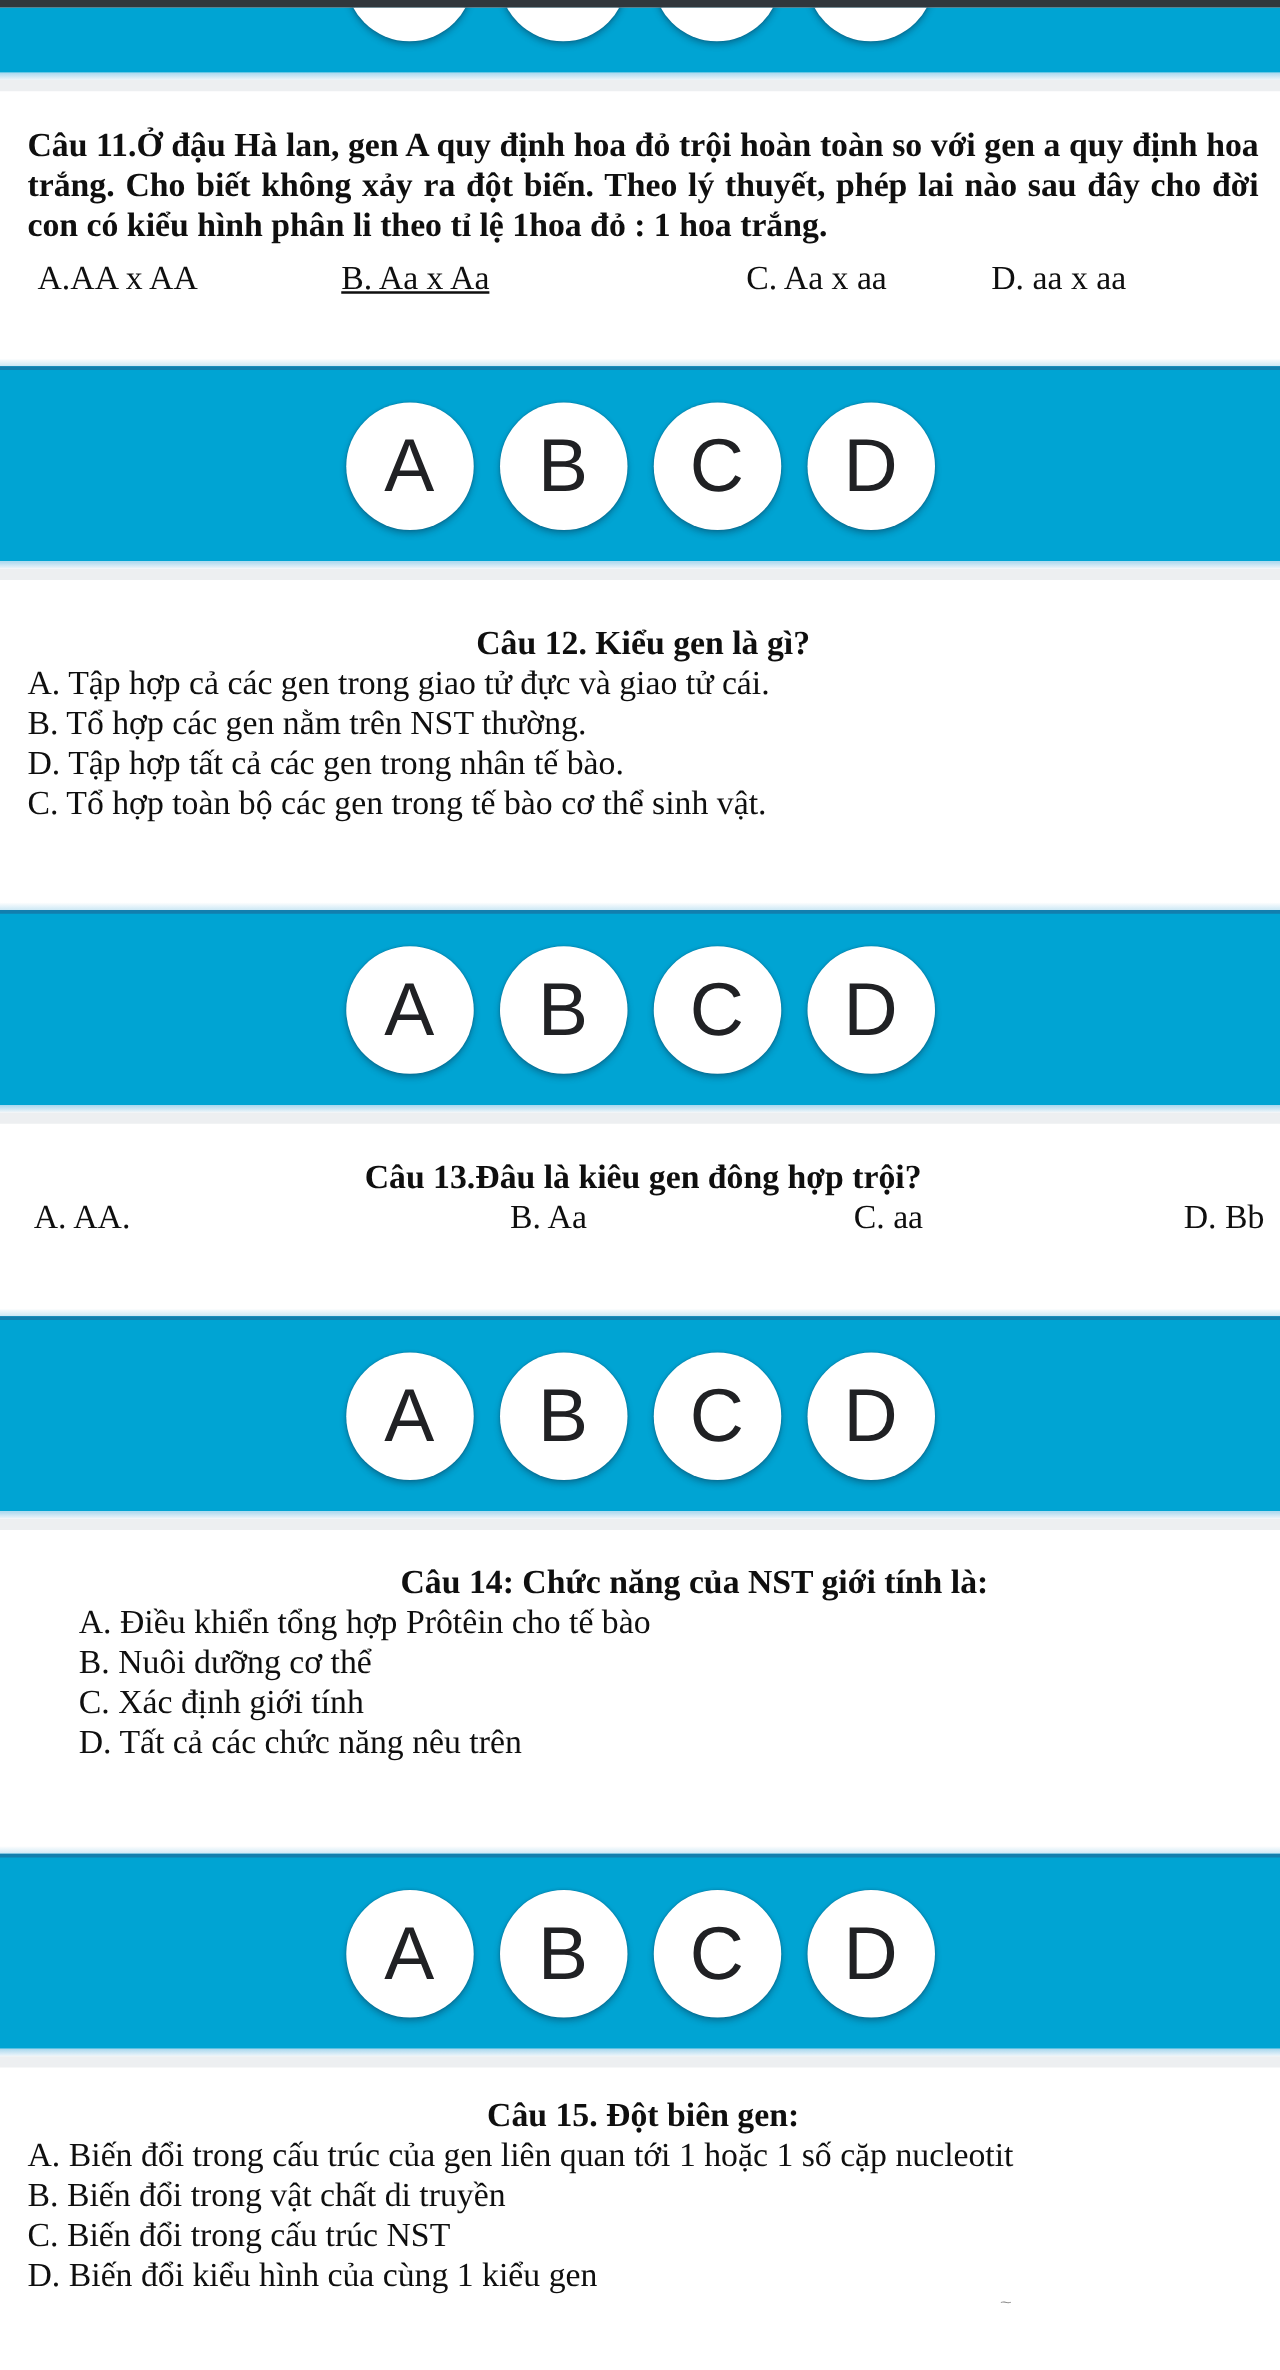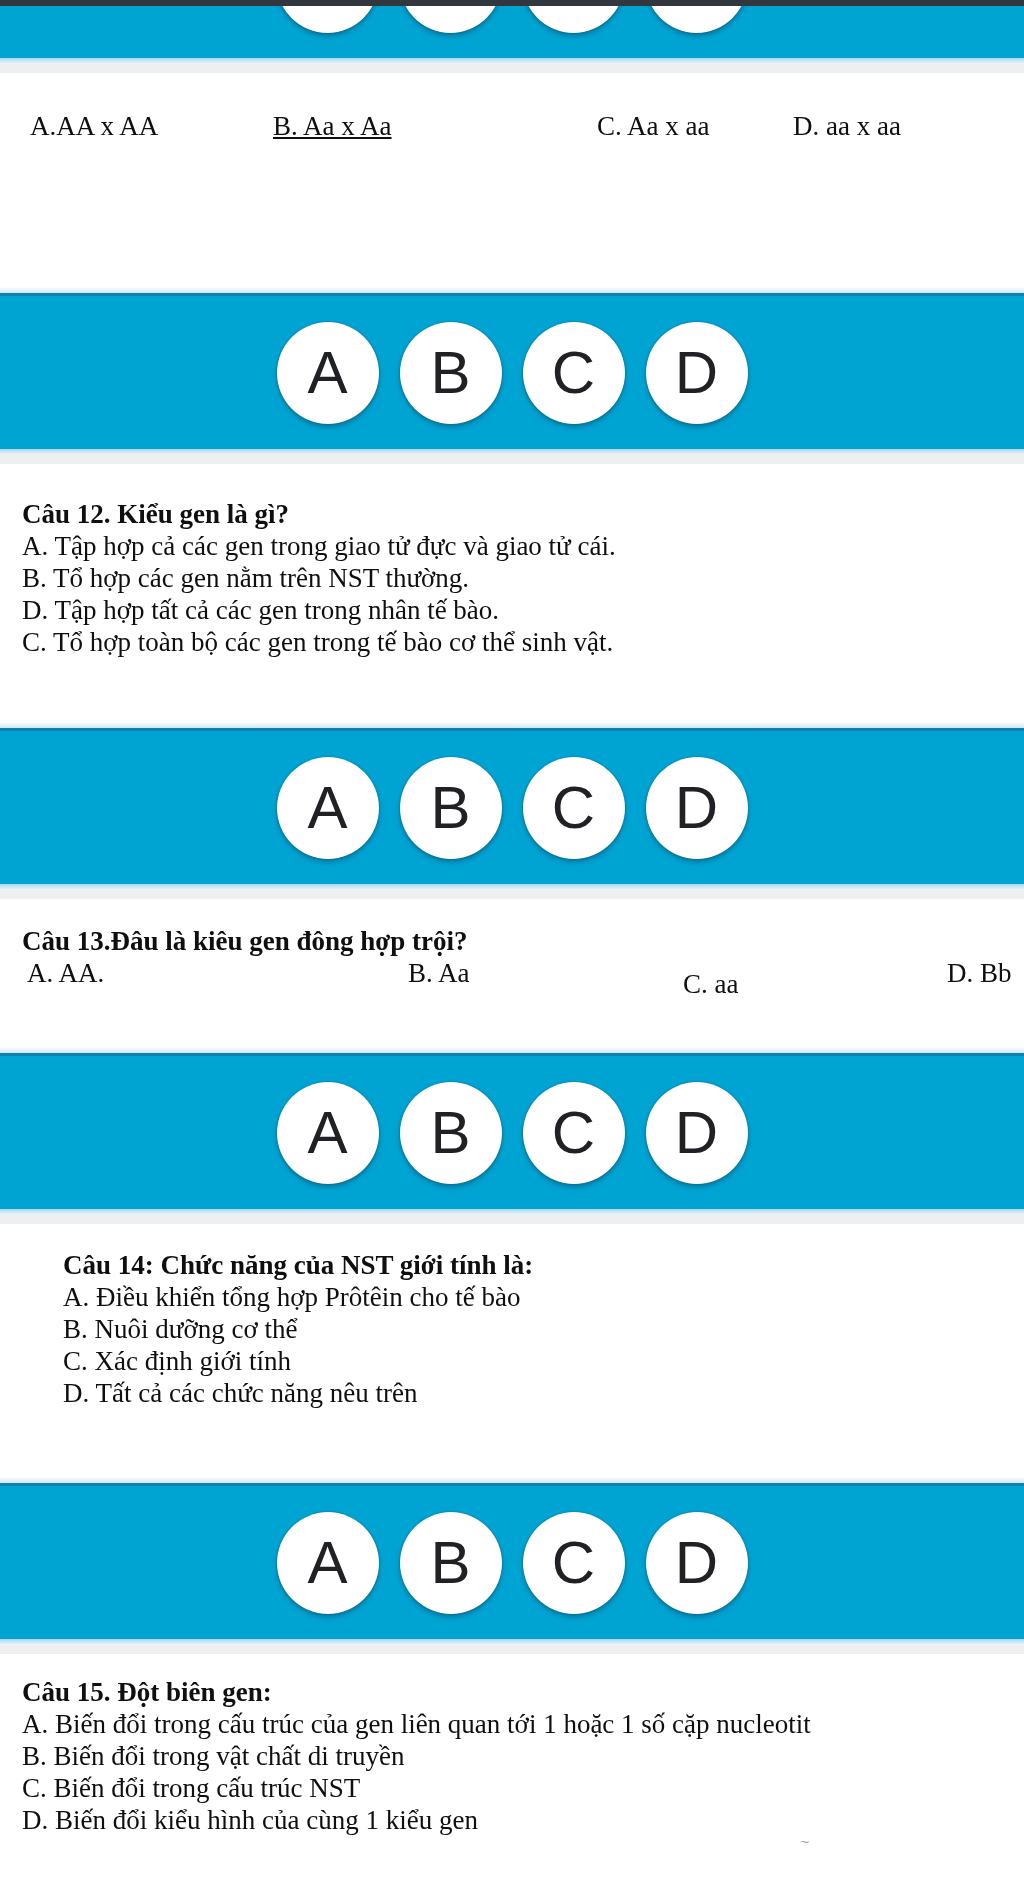--- a/index.html
+++ b/index.html
@@ -25,33 +25,33 @@
               display:flex;align-items:center;justify-content:center;}
   .circle-row{display:flex;gap:21px;}
   .circle{width:102px;height:102px;border-radius:50%;background:#ffffff;
           display:flex;align-items:center;justify-content:center;
           font-family:"Liberation Sans",sans-serif;font-size:60px;line-height:1;color:#202124;
           box-shadow:0 3px 5px rgba(10,62,92,.45), 0 0 2px rgba(10,62,92,.45);
           cursor:pointer;}
 
   
   .question{position:absolute;left:22px;width:985px;font-size:27px;line-height:32px;}
-  .q-title{font-weight:bold;}
+  .q-title{font-weight:bold;text-align:center;}
   .q-title.justify{text-align:justify;}
   .opt-line{white-space:nowrap;}
   .opt-row{position:relative;height:32px;}
   .opt-row .opt{position:absolute;top:0;white-space:nowrap;}
   #q11 .opt-row{margin-top:10px;}
   #q11 .opt:nth-child(1){left:8px;}
   #q11 .opt:nth-child(2){left:251px;text-decoration:underline;}
   #q11 .opt:nth-child(3){left:541px;margin-left:34px;}
   #q11 .opt:nth-child(4){left:771px;}
   #q13 .opt:nth-child(1){left:5px;}
   #q13 .opt:nth-child(2){left:386px;}
-  #q13 .opt:nth-child(3){left:661px;margin-top:11px;}
+  #q13 .opt:nth-child(3){left:661px;}
   #q13 .opt:nth-child(4){left:925px;}
 
   .stray{position:absolute;left:800px;top:1834px;color:#8a8a8a;font-size:16px;
          font-family:"Liberation Sans",sans-serif;transform:scaleY(.7);}
 </style>
 </head>
 <body>
 
 <div class="topbar"></div>
 
@@ -62,20 +62,21 @@
     <div class="circle"></div>
     <div class="circle"></div>
   </div>
 </div>
 <div class="after-top">
   <div class="strip-fade"></div>
     <div class="strip-gray"></div>
 </div>
 
 <div class="question" id="q11" style="top:100px;">
+  <div class="q-title justify">Câu 11.Ở đậu Hà lan, gen A quy định hoa đỏ trội hoàn toàn so với gen a quy định hoa trắng. Cho biết không xảy ra đột biến. Theo lý thuyết, phép lai nào sau đây cho đời con có kiểu hình phân li theo tỉ lệ 1hoa đỏ : 1 hoa trắng.</div>
   <div class="opt-row">
     <span class="opt">A.AA x AA</span>
     <span class="opt">B. Aa x Aa</span>
     <span class="opt">C. Aa x aa</span>
     <span class="opt">D. aa x aa</span>
   </div>
 </div>
 
 <div class="band" style="top:287px;">
   <div class="lead"></div>

